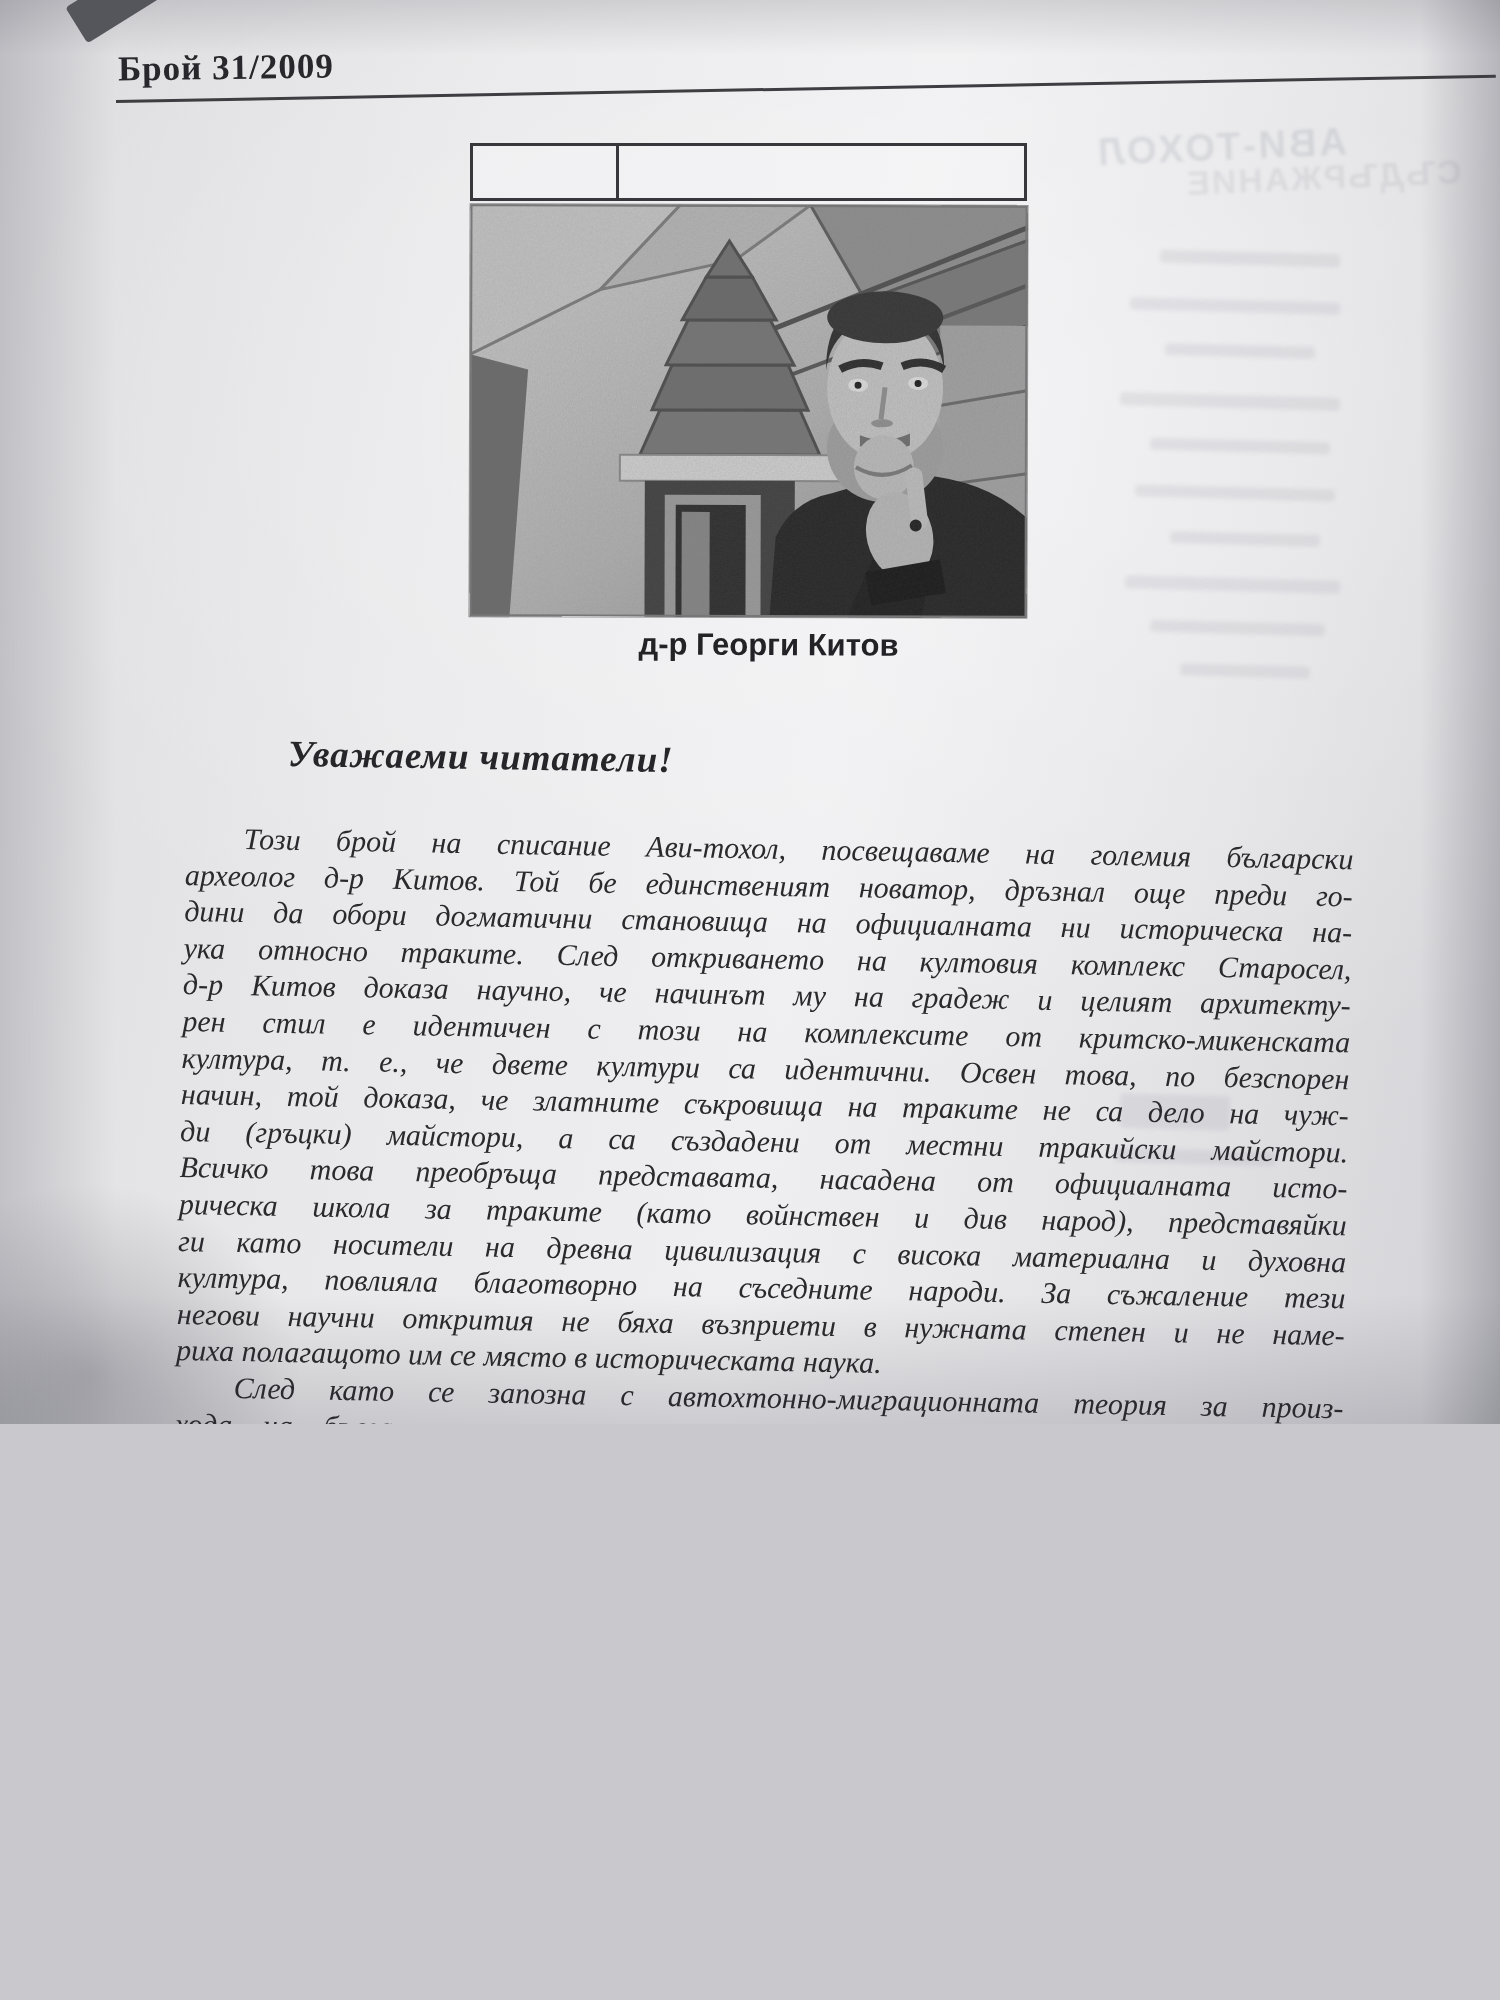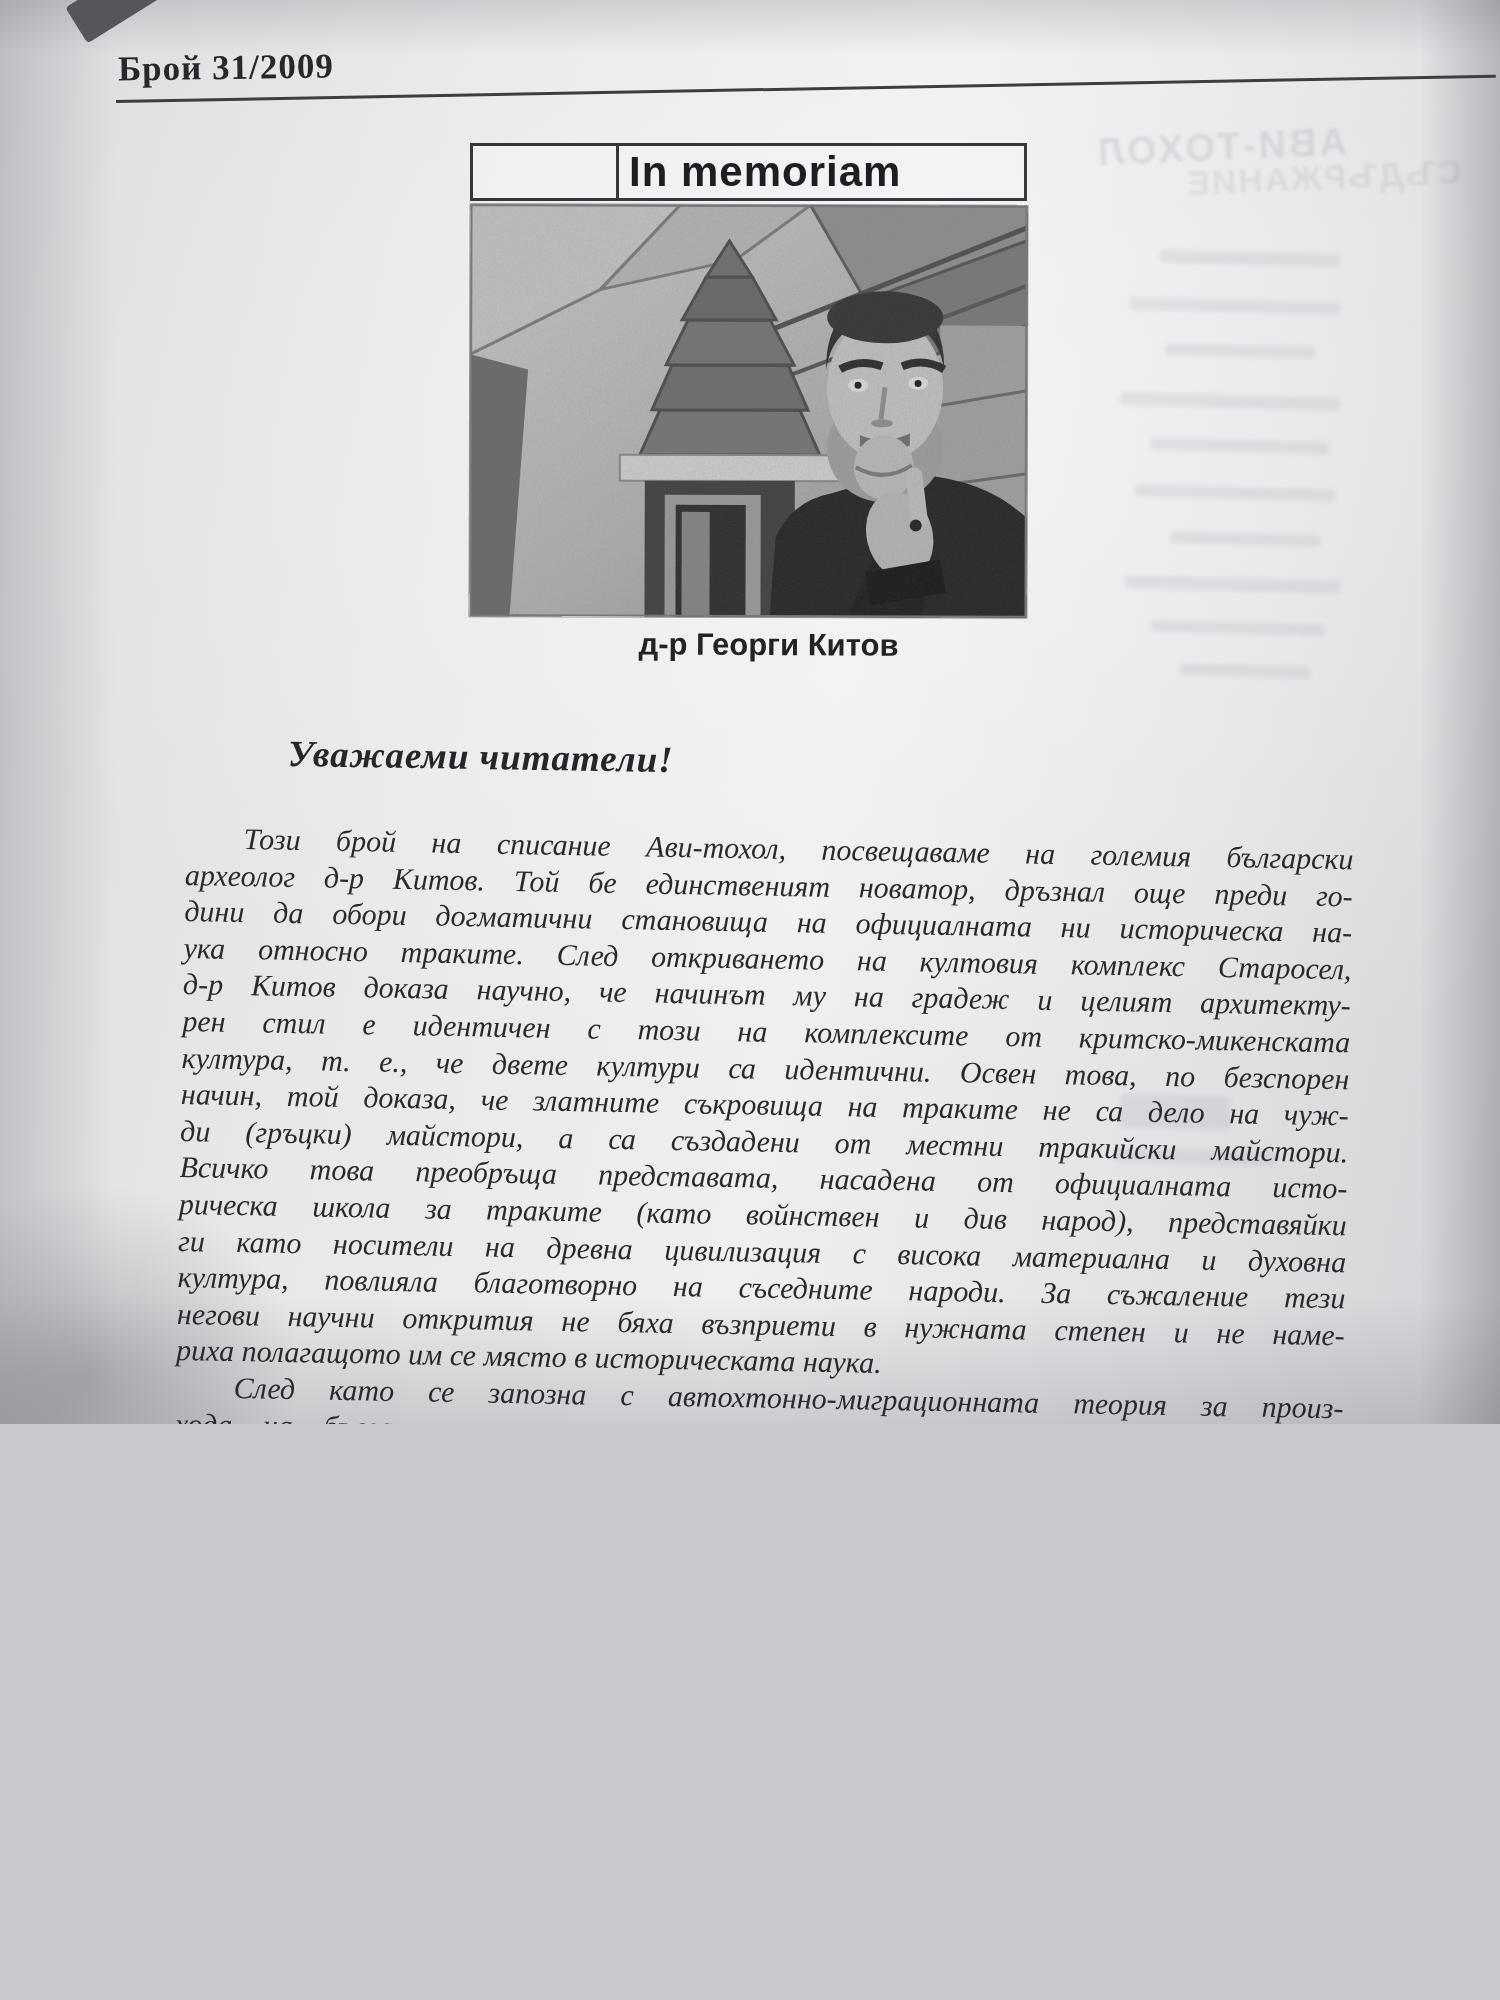--- a/index.html
+++ b/index.html
@@ -80,21 +80,20 @@
   <div class="g-bar" style="left:880px;top:1900px;width:190px;height:13px"></div>
   <div class="g-bar" style="left:840px;top:1945px;width:260px;height:14px"></div>
   <div class="g-bar" style="left:430px;top:1905px;width:300px;height:12px"></div>
   <div class="g-bar" style="left:470px;top:1950px;width:240px;height:12px"></div>
 
   <div class="masthead">Брой 31/2009</div>
   <div class="rule"></div>
 
   <div class="banner">
     <div class="banner-left"></div>
-    <div class="banner-right">In memoriam</div>
   </div>
 
   <div class="photo">
     <svg viewBox="0 0 557 412" preserveAspectRatio="none">
       <defs>
         <linearGradient id="wall" x1="0" y1="0" x2="1" y2="1">
           <stop offset="0" stop-color="#cdcdcd"></stop>
             <stop offset=".55" stop-color="#b2b2b2"></stop>
             <stop offset="1" stop-color="#8f8f8f"></stop>
         </linearGradient>

